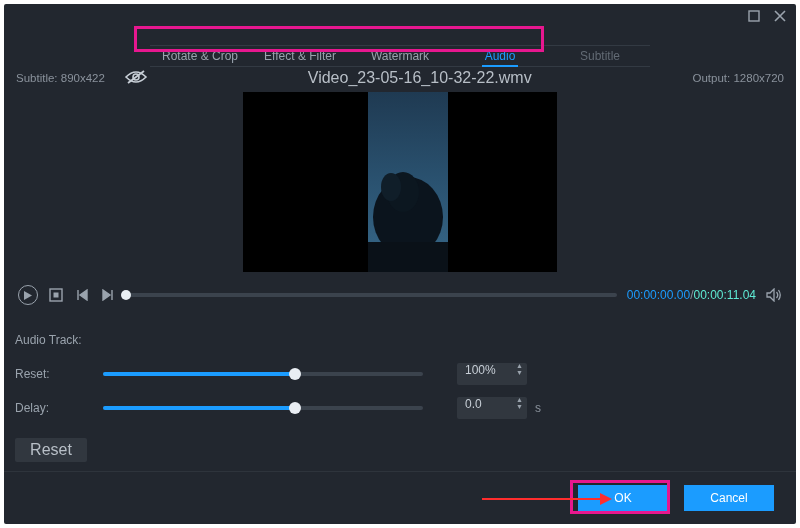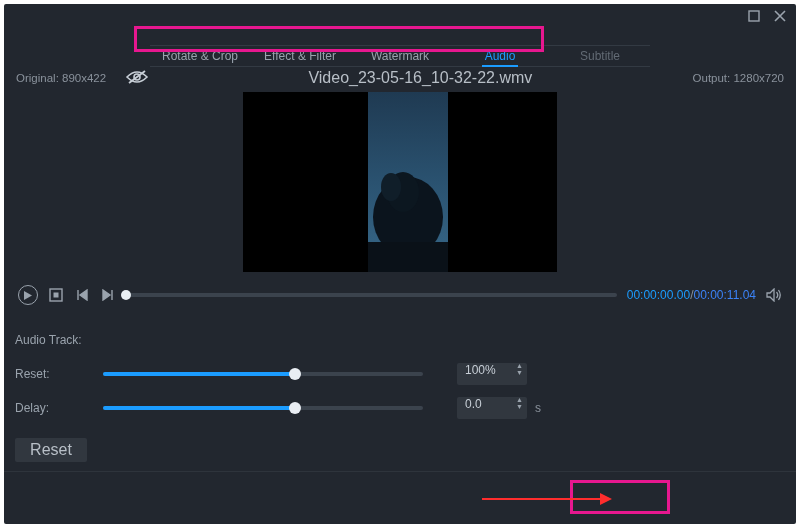--- a/index.html
+++ b/index.html
@@ -43,21 +43,21 @@
 
   
   .transport { height:30px; display:flex; align-items:center; padding:0 14px; gap:10px; margin-top:4px; }
   .t-btn { width:16px; height:16px; color:#9aa3ad; display:flex; align-items:center; justify-content:center; cursor:pointer; }
   .t-play { width:20px; height:20px; border:1.5px solid #9aa3ad; border-radius:50%; display:flex; align-items:center; justify-content:center; }
   .timeline { flex:1; height:4px; background:#3b434d; border-radius:2px; position:relative; }
   .timeline-knob { position:absolute; left:0%; top:50%; width:10px; height:10px; border-radius:50%; background:#e9eef3; transform:translate(-50%,-50%); }
   .time { font-size:12px; white-space:nowrap; }
   .time-cur { color:#1b9cff; }
   .time-sep { color:#8a929c; }
-  .time-tot { color:#3b82f6; }
+  .time-tot { color:#5eead4; }
   .vol-icon svg { display:block; }
 
   
   .panel { padding: 10px 11px 0; font-size:12px; }
   .panel-row { display:flex; align-items:center; height:28px; margin-top:6px; }
   .panel-label { width: 88px; color:#9aa3ad; }
   .select {
     flex:0 0 472px; height:24px; background:#31373f; border-radius:2px;
     display:flex; align-items:center; justify-content:space-between; padding:0 10px; color:#c7ced6;
   }
@@ -113,21 +113,21 @@
       <div class="tab">Watermark</div>
       <div class="tab active">Audio</div>
       <div class="tab inactive">Subtitle</div>
     </div>
   </div>
   <div class="annot-tabs"></div>
 
   <div class="info-row">
     <div class="info-left">
       <span>
-        <span>Original:</span> <span>890x422</span>
+        <span>Subtitle:</span> <span>890x422</span>
       </span>
       <span class="eye-icon">
         <svg width="22" height="14" viewBox="0 0 22 14">
           <path d="M1 7 Q11 -3 21 7 Q11 17 1 7 Z" fill="none" stroke="#c7ced6" stroke-width="1.6"></path>
           <circle cx="11" cy="7" r="3" fill="none" stroke="#c7ced6" stroke-width="1.6"></circle>
           <line x1="3" y1="13" x2="19" y2="1" stroke="#c7ced6" stroke-width="1.8"></line>
         </svg>
       </span>
     </div>
     <span class="filename">Video_23-05-16_10-32-22.wmv</span>
@@ -231,20 +231,24 @@
           </span>
       </div>
       <span class="unit">s</span>
     </div>
 
     <div class="reset-btn">Reset</div>
   </div>
 
   <div class="bottom-sep"></div>
 
+  <div class="footer">
+    <div class="btn btn-primary">OK</div>
+    <div class="btn btn-secondary">Cancel</div>
+  </div>
 
   <div class="annot-ok"></div>
   <svg class="arrow" viewBox="0 0 130 12">
     <line x1="0" y1="6" x2="118" y2="6" stroke="#ff2d2d" stroke-width="2"></line>
     <path d="M118 0 L130 6 L118 12 Z" fill="#ff2d2d"></path>
   </svg>
 
 </div>
 
 </body></html>

